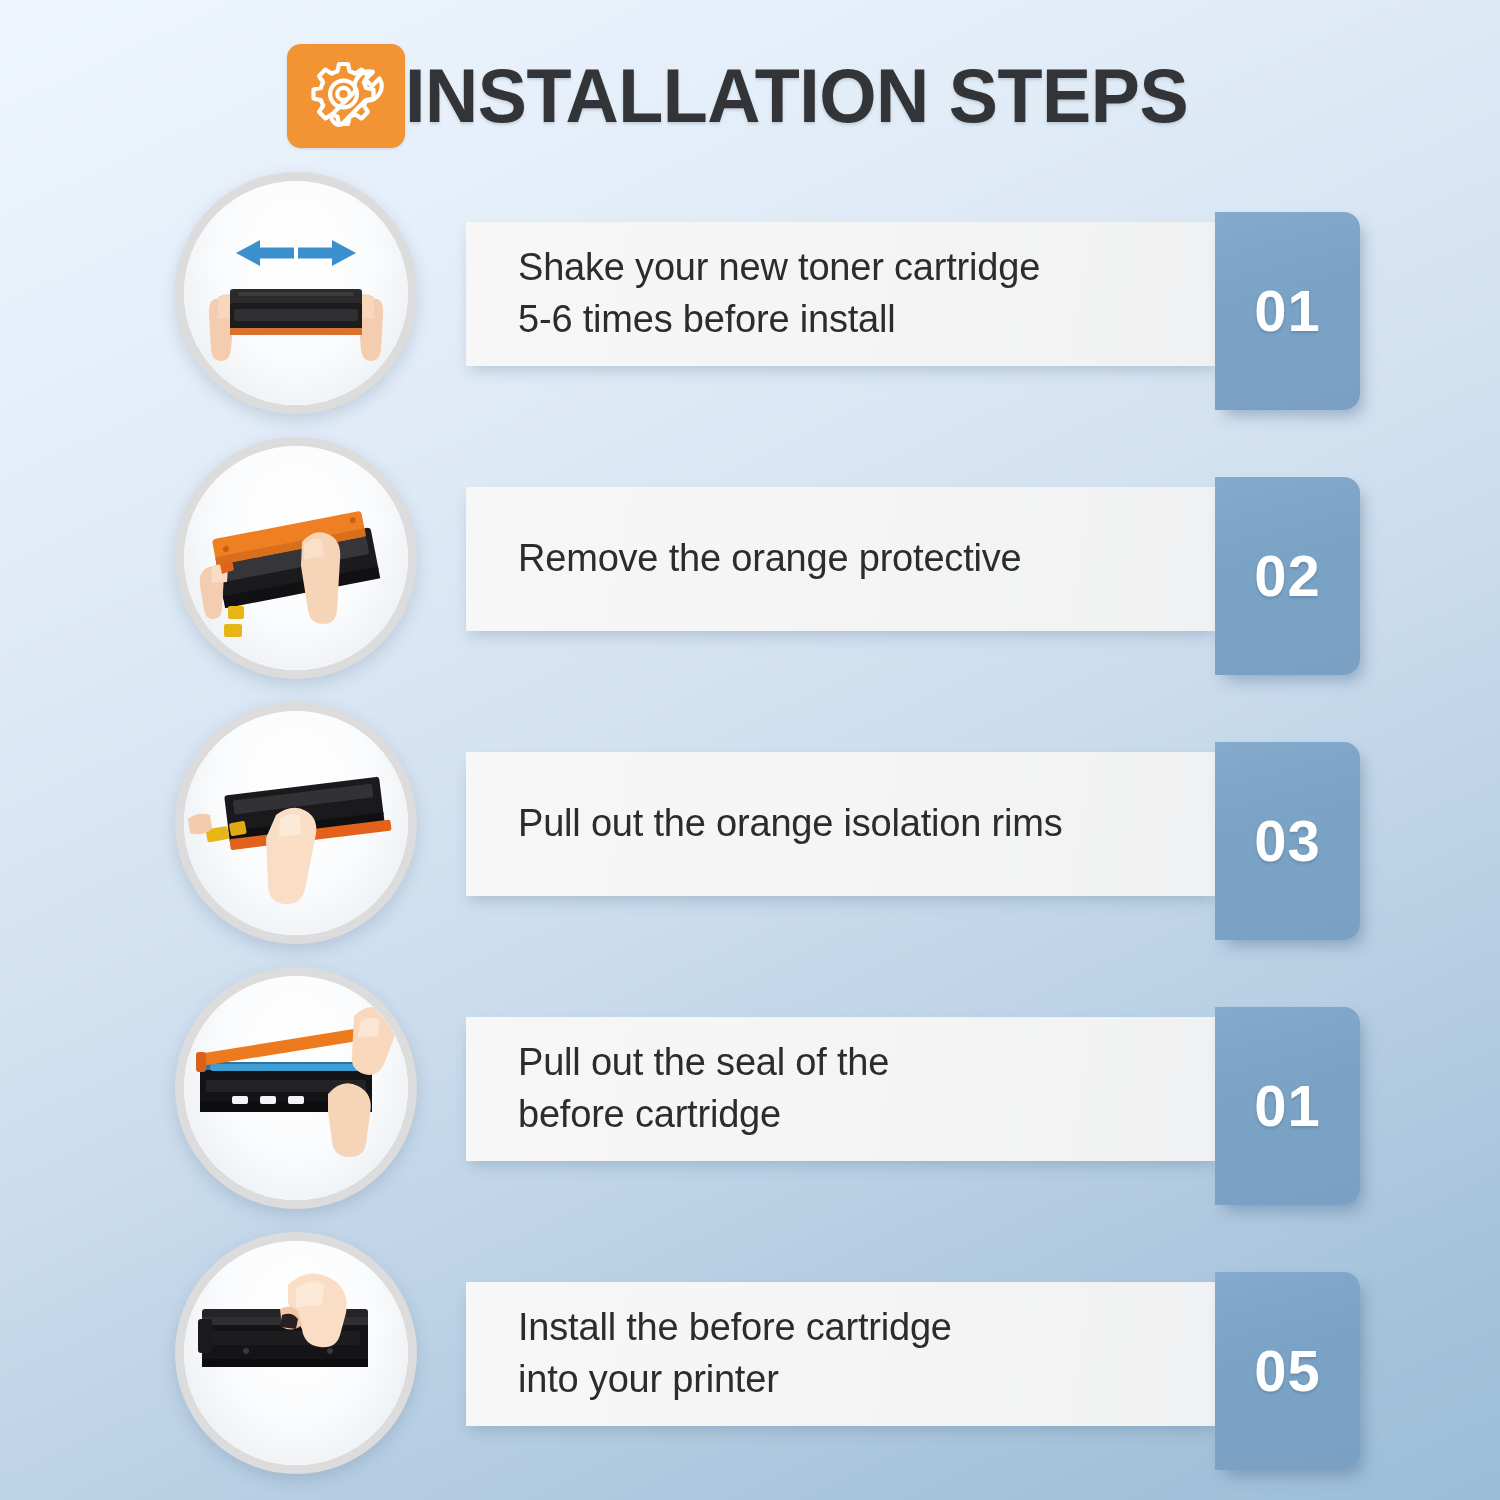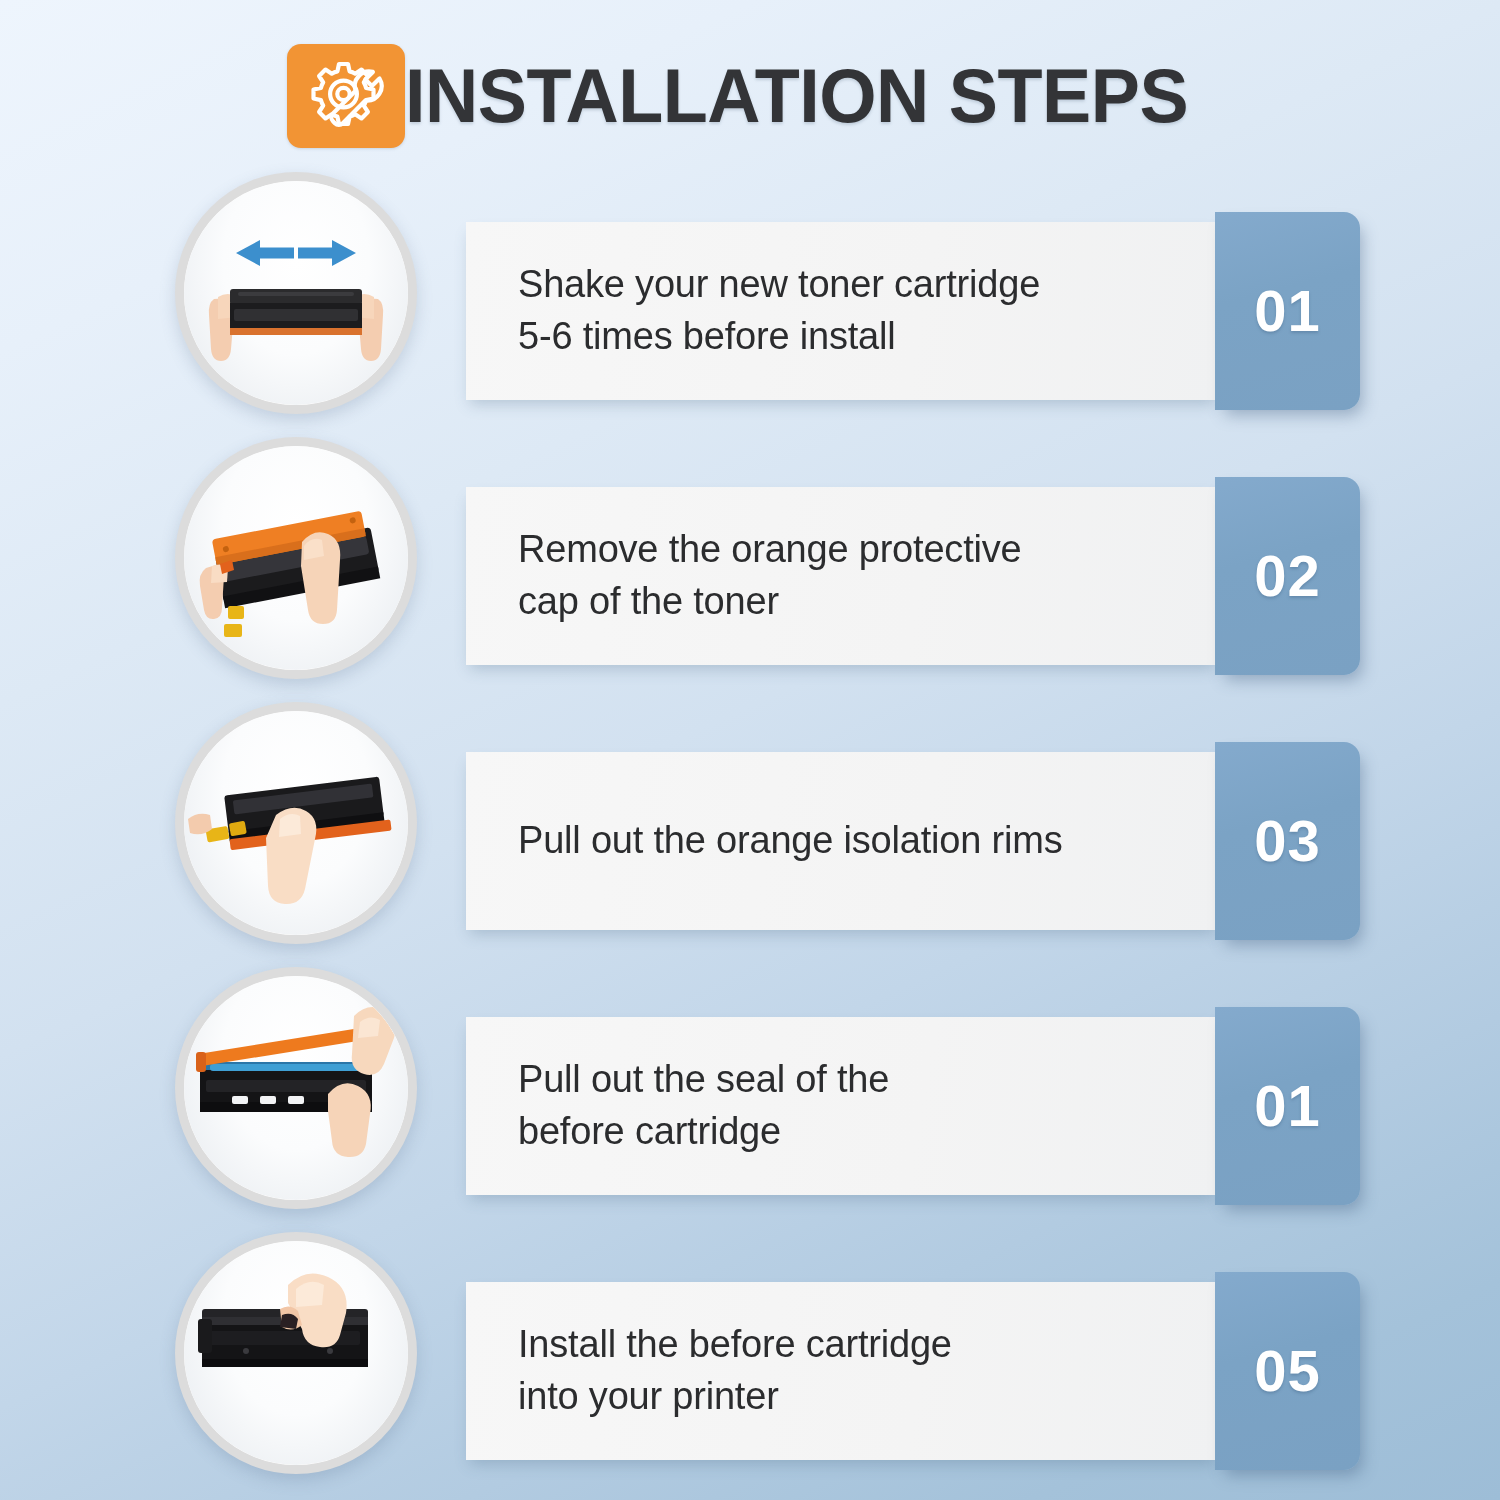--- a/index.html
+++ b/index.html
@@ -88,21 +88,21 @@
     overflow:hidden;
     background:
       radial-gradient(ellipse at 50% 36%, #ffffff 0%, #fbfcfd 46%, #eef1f4 78%, #e4e9ee 100%);
   }
   .thumb svg { position:absolute; left:0; top:0; display:block; }
 
   
   .card {
     position:absolute;
     left:466px; top:62px;
-    width:752px; height:178px;
+    width:752px; height:144px;
     background:linear-gradient(100deg,#f7f7f7 0%,#f4f4f4 60%,#f0f1f2 100%);
     box-shadow:0 8px 14px -4px rgba(70,100,130,.28);
     display:flex;
     align-items:center;
   }
 
   .card-text {
     padding-left:52px;
     padding-right:20px;
     font-size:38px;
@@ -223,21 +223,20 @@
           <path d="M36 118 l12-4 2 10 -12 4 Z" fill="#e2621c"></path>
 
           <rect x="44" y="160" width="16" height="13" rx="2" fill="#e8b517"></rect>
           <rect x="40" y="178" width="18" height="13" rx="2" fill="#e8b517"></rect>
         </svg>
       </div>
     </div>
     <div class="card">
       <div class="card-text">
         <span>Remove the orange protective</span><br>
-        <span>cap of the toner</span>
       </div>
     </div>
     <div class="badge">
       <span class="badge-num">02</span>
     </div>
   </div>
 
   <div class="step-row">
     <div class="thumb">
       <div class="thumb-inner">

